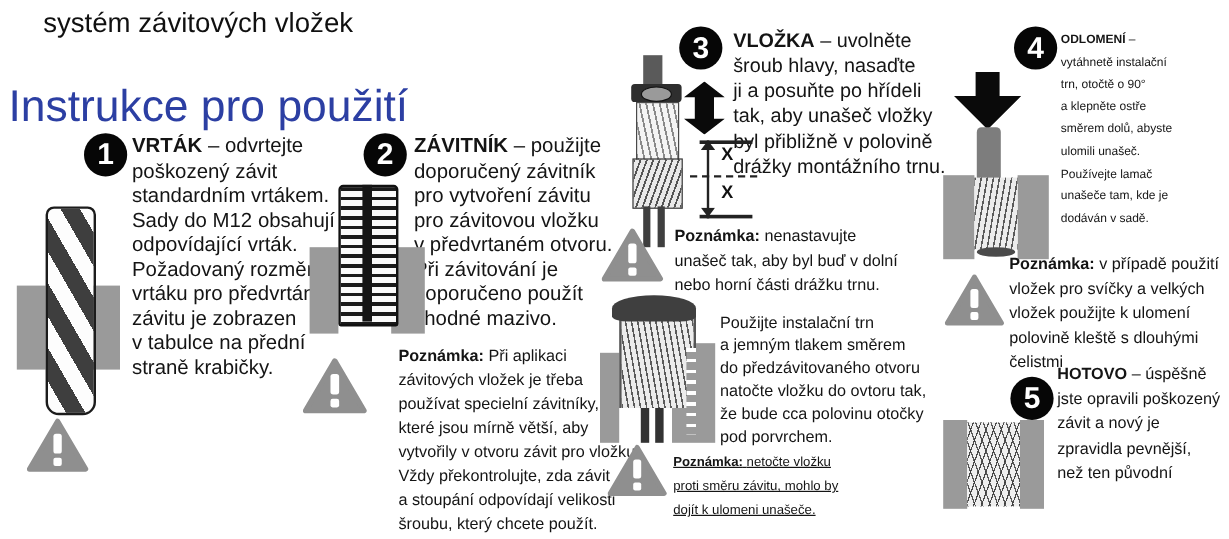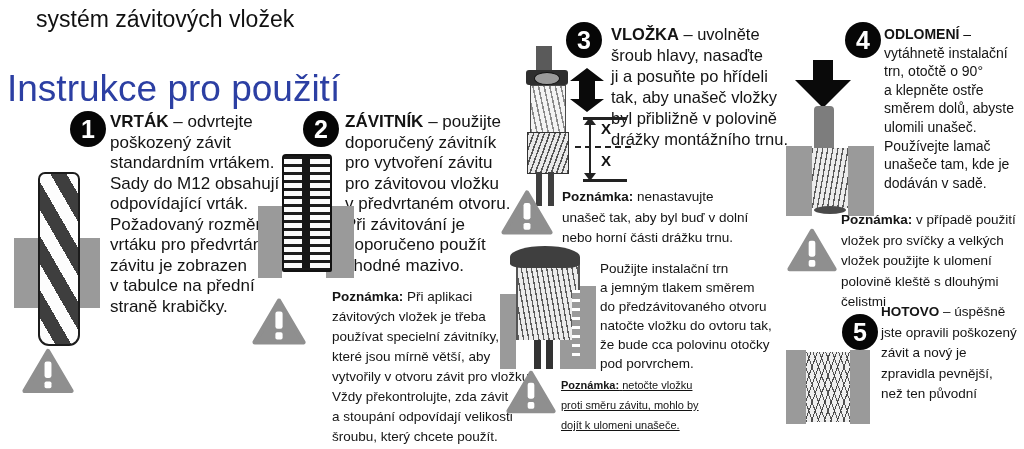--- a/index.html
+++ b/index.html
@@ -156,21 +156,21 @@
         <polygon points="30,3 57,49 3,49" fill="#8f8f8f" stroke="#8f8f8f" stroke-width="5" stroke-linejoin="round"></polygon>
         <rect x="26" y="15" width="8" height="19" rx="2.5" fill="#fff"></rect>
         <rect x="26" y="38" width="8" height="8" rx="2" fill="#fff"></rect>
       </svg>
   </div>
   <div class="abs txt" style="left:561px;top:375px;width:245px;font-size:11px;line-height:20px;text-decoration:underline;"><b>Poznámka:</b> <span>netočte vložku
 proti směru závitu, mohlo by
 dojít k ulomeni unašeče.</span></div>
 
   <div class="abs badge" style="left:845px;top:22px;">4</div>
-  <div class="abs txt" style="left:884px;top:25px;width:140px;font-size:14px;line-height:18.6px;"><b>ODLOMENÍ</b> <span>–
+  <div class="abs txt" style="left:884px;top:25px;width:140px;font-size:10px;line-height:18.6px;"><b>ODLOMENÍ</b> <span>–
 vytáhnetě instalační
 trn, otočtě o 90°
 a klepněte ostře
 směrem dolů, abyste
 ulomili unašeč.
 Používejte lamač
 unašeče tam, kde je
 dodáván v sadě.</span></div>
 
   <div class="abs" style="left:786px;top:60px;width:88px;height:158px;">

